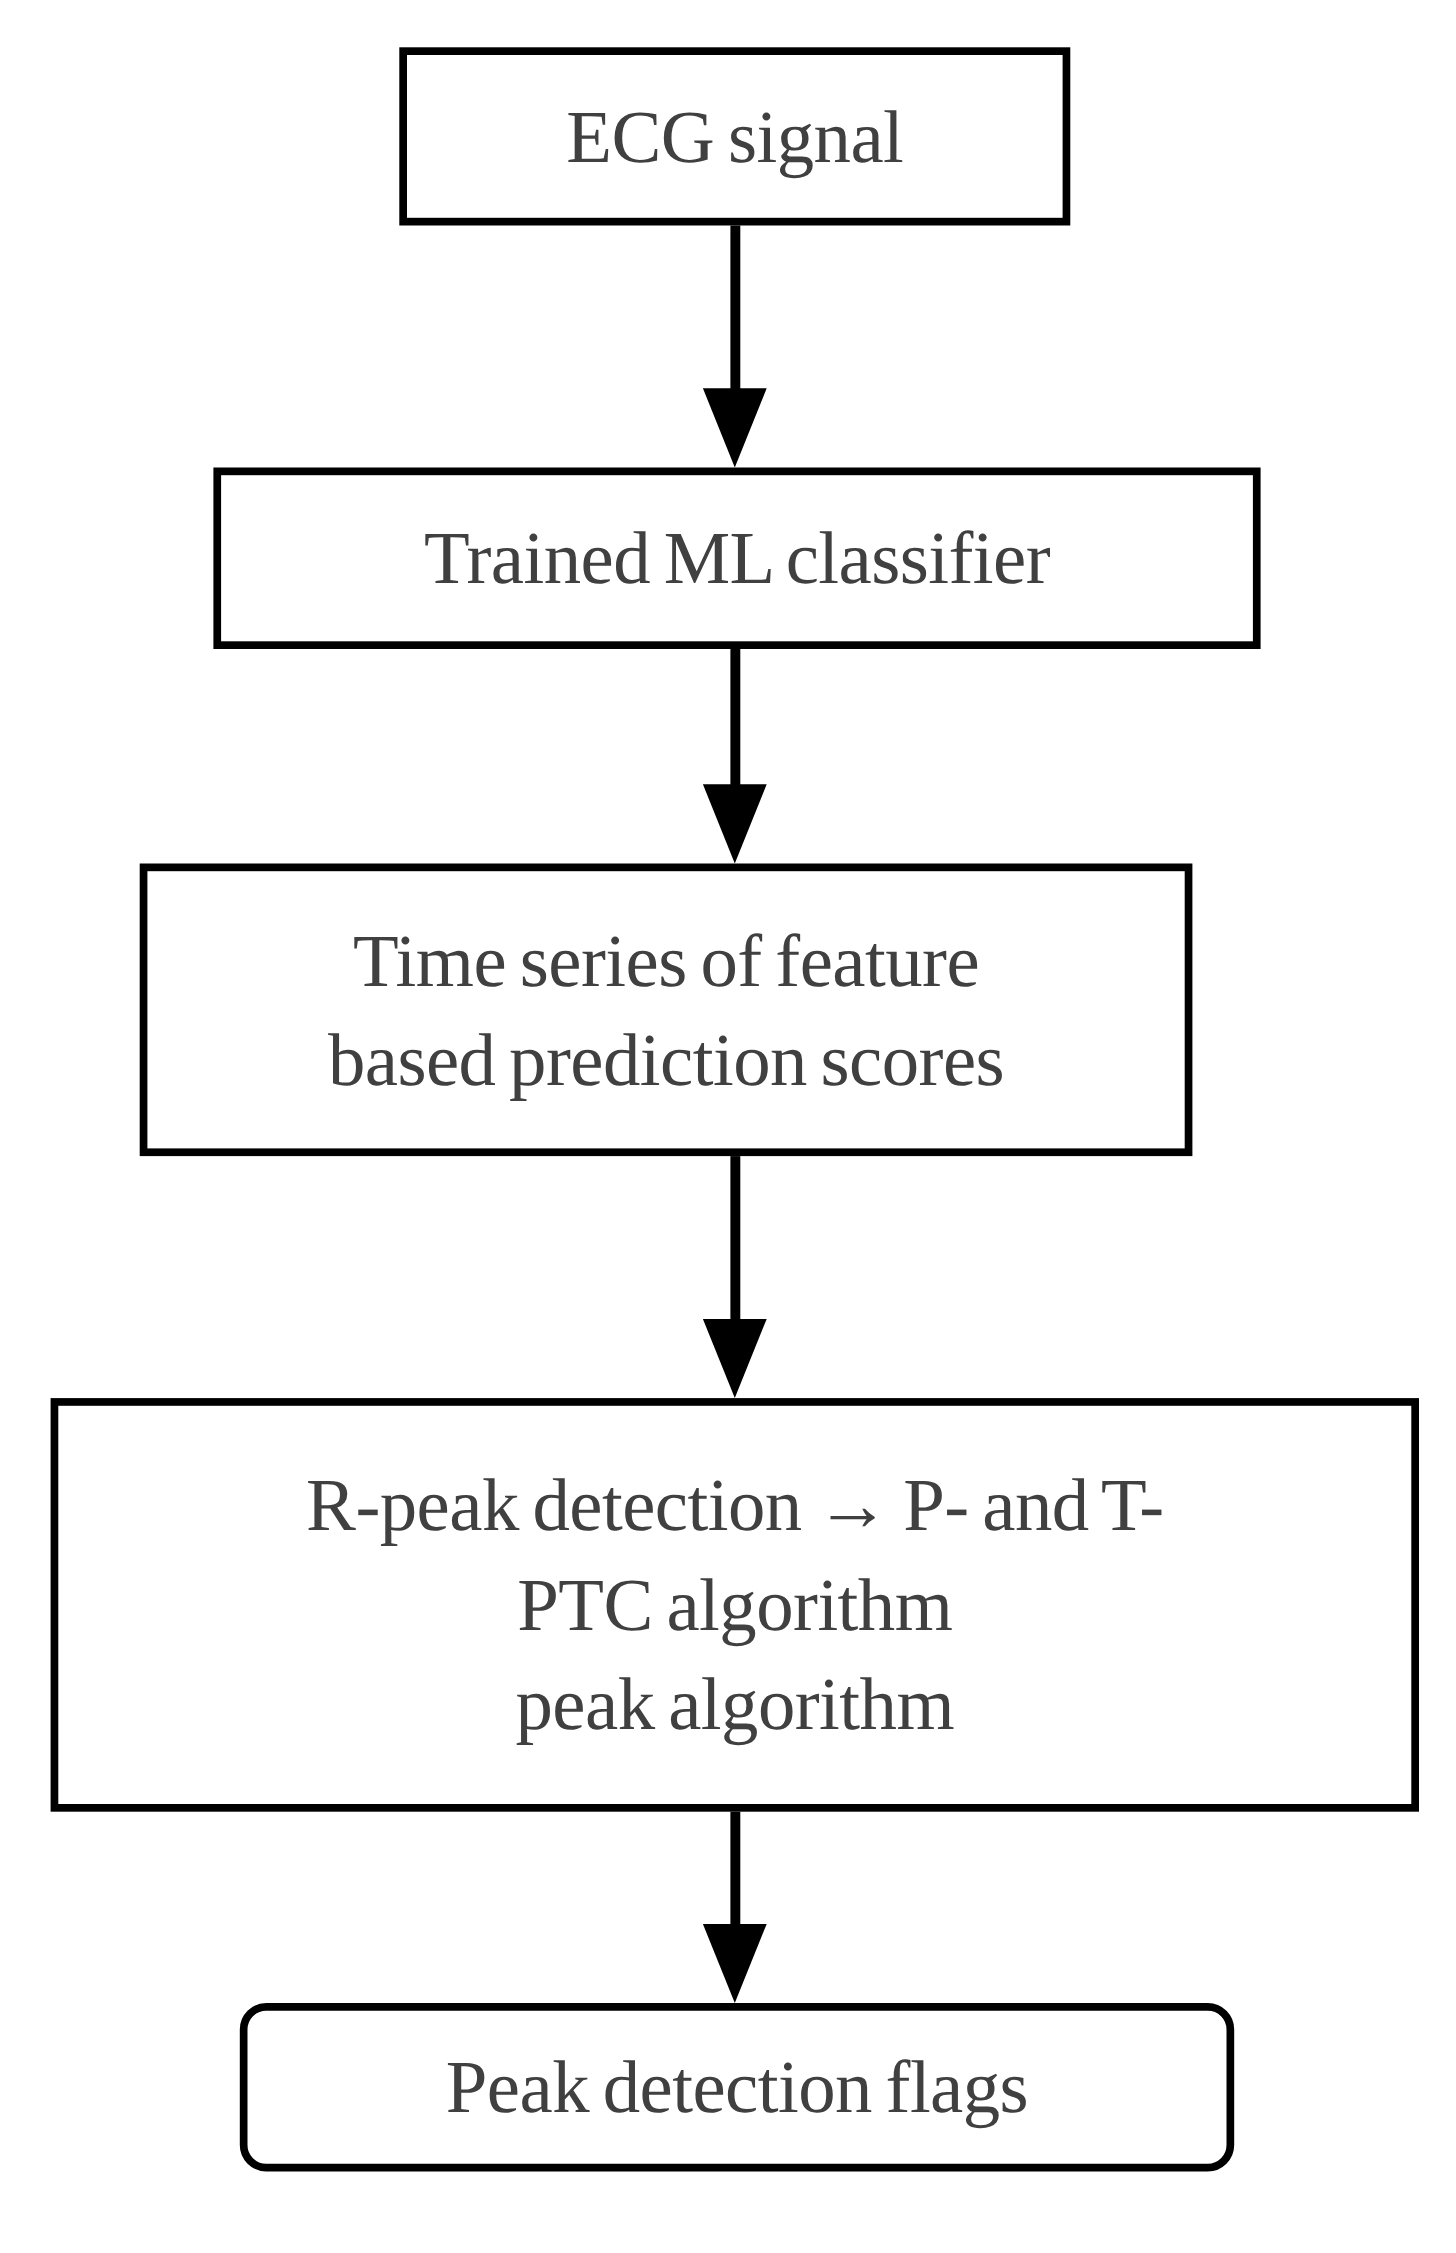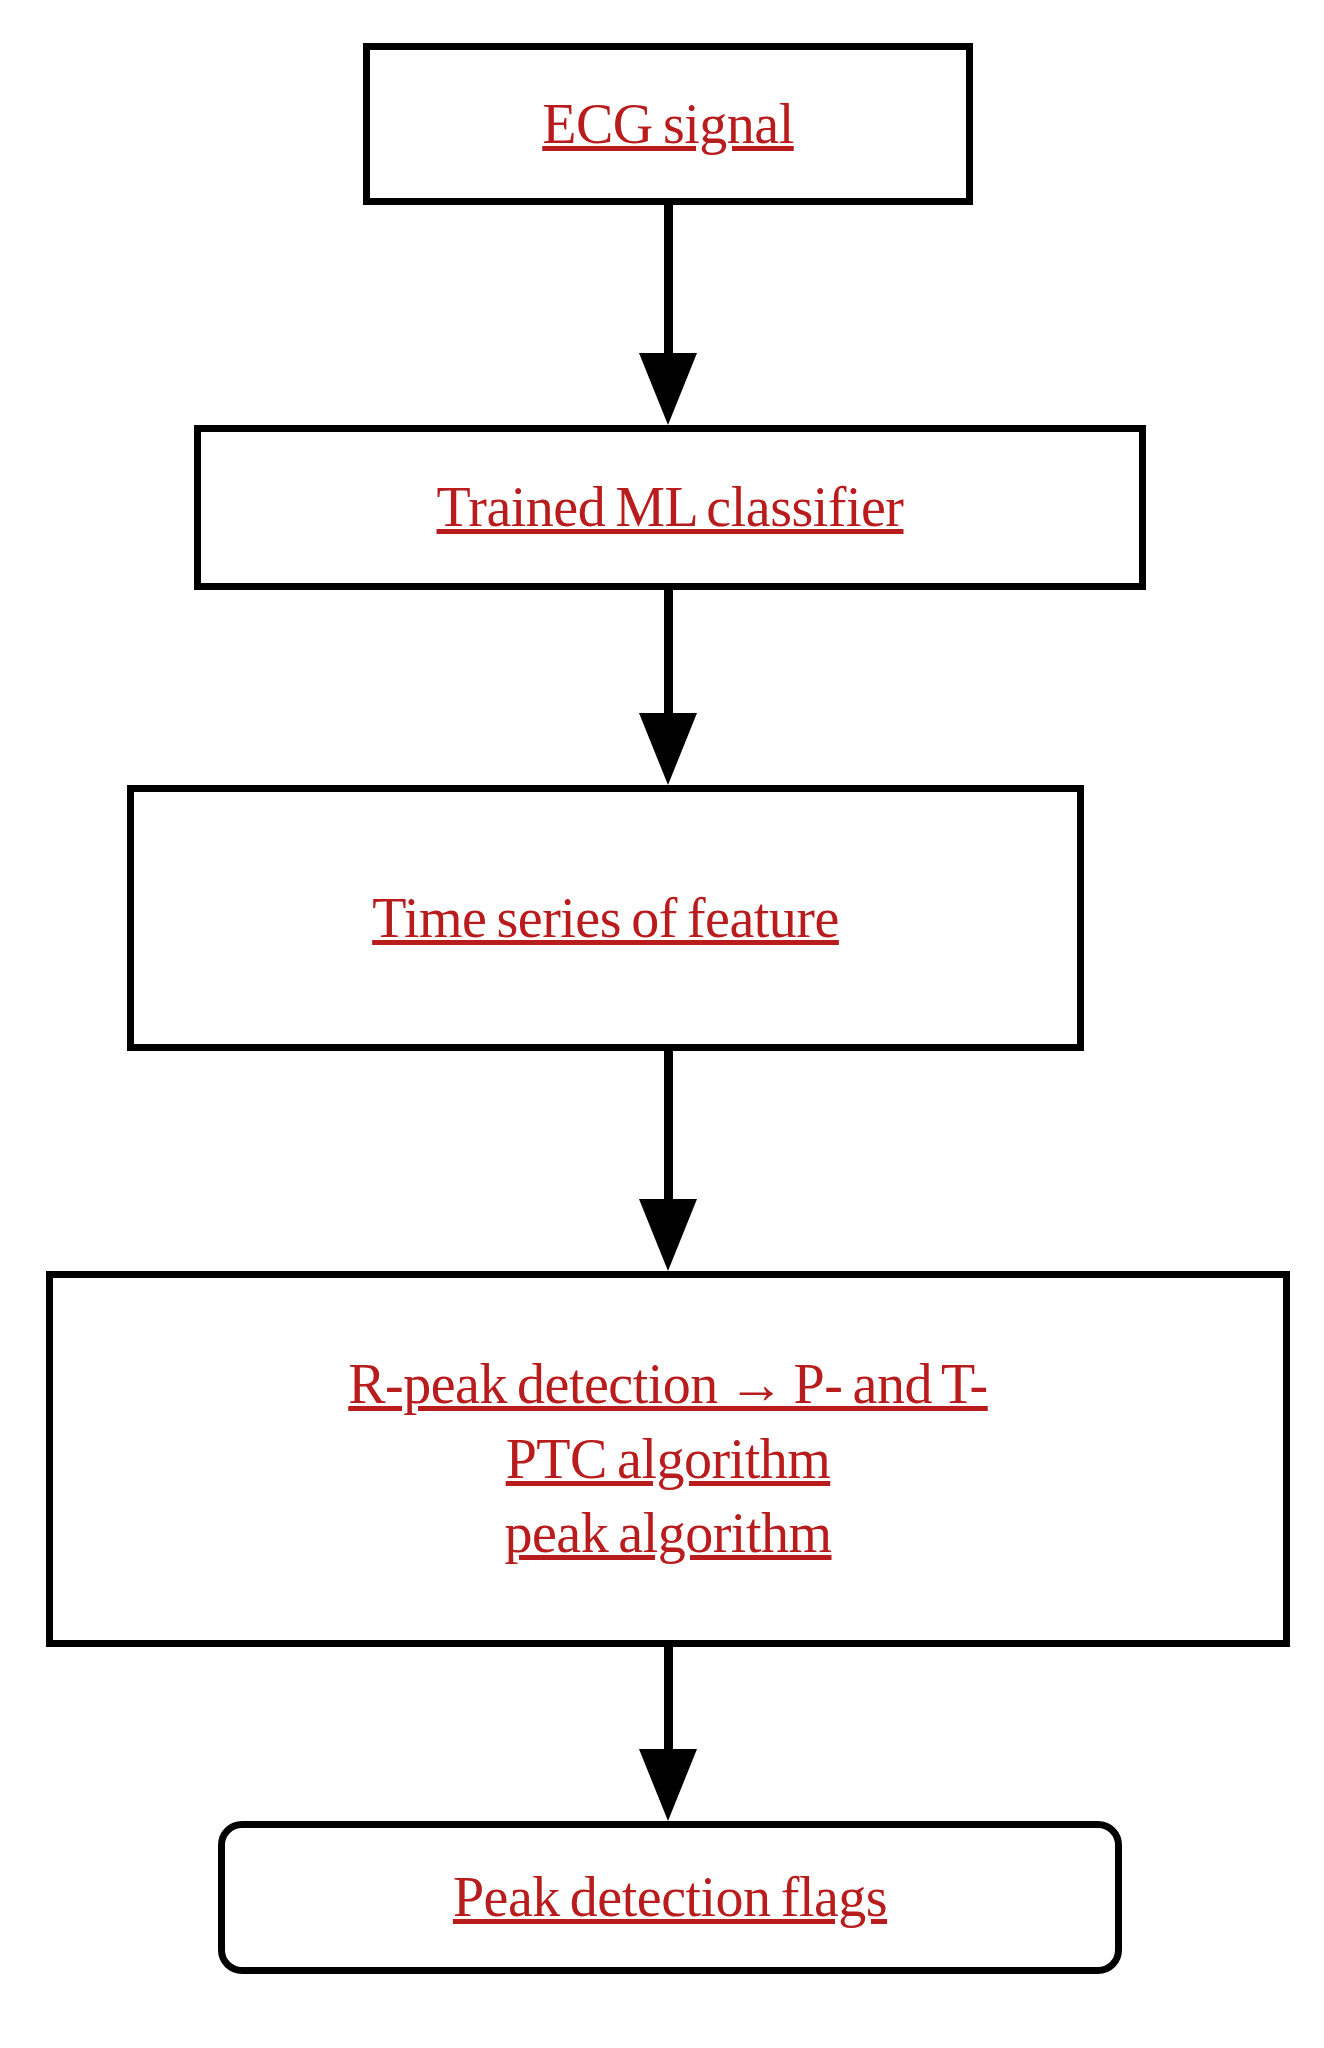--- a/index.html
+++ b/index.html
@@ -20,26 +20,25 @@
     position: absolute;
     box-sizing: border-box;
     border: 7px solid #000000;
     background: #ffffff;
     display: flex;
     align-items: center;
     justify-content: center;
     text-align: center;
   }
   .node-text {
-    font-size: 56px;
+    font-size: 68px;
     line-height: 1.33;
     letter-spacing: -0.5px;
     word-spacing: -0.06em;
-    color: #b91c1c;
-    text-decoration: underline;
+    color: #404040;
   }
   .node-text .line {
     display: block;
     white-space: nowrap;
   }
   .arrow {
     position: absolute;
     left: 668px;
     transform: translateX(-50%);
     width: 58px;
@@ -85,20 +84,21 @@
   </div>
 
   <div class="arrow" style="top:590px; height:195px;">
     <div class="arrow-line"></div>
     <div class="arrow-head"></div>
   </div>
 
   <div class="node" style="left:127px; top:785px; width:957px; height:266px;">
     <div class="node-text">
       <span class="line">Time series of feature</span>
+      <span class="line">based prediction scores</span>
     </div>
   </div>
 
   <div class="arrow" style="top:1051px; height:220px;">
     <div class="arrow-line"></div>
     <div class="arrow-head"></div>
   </div>
 
   <div class="node" style="left:46px; top:1271px; width:1244px; height:376px;">
     <div class="node-text">

